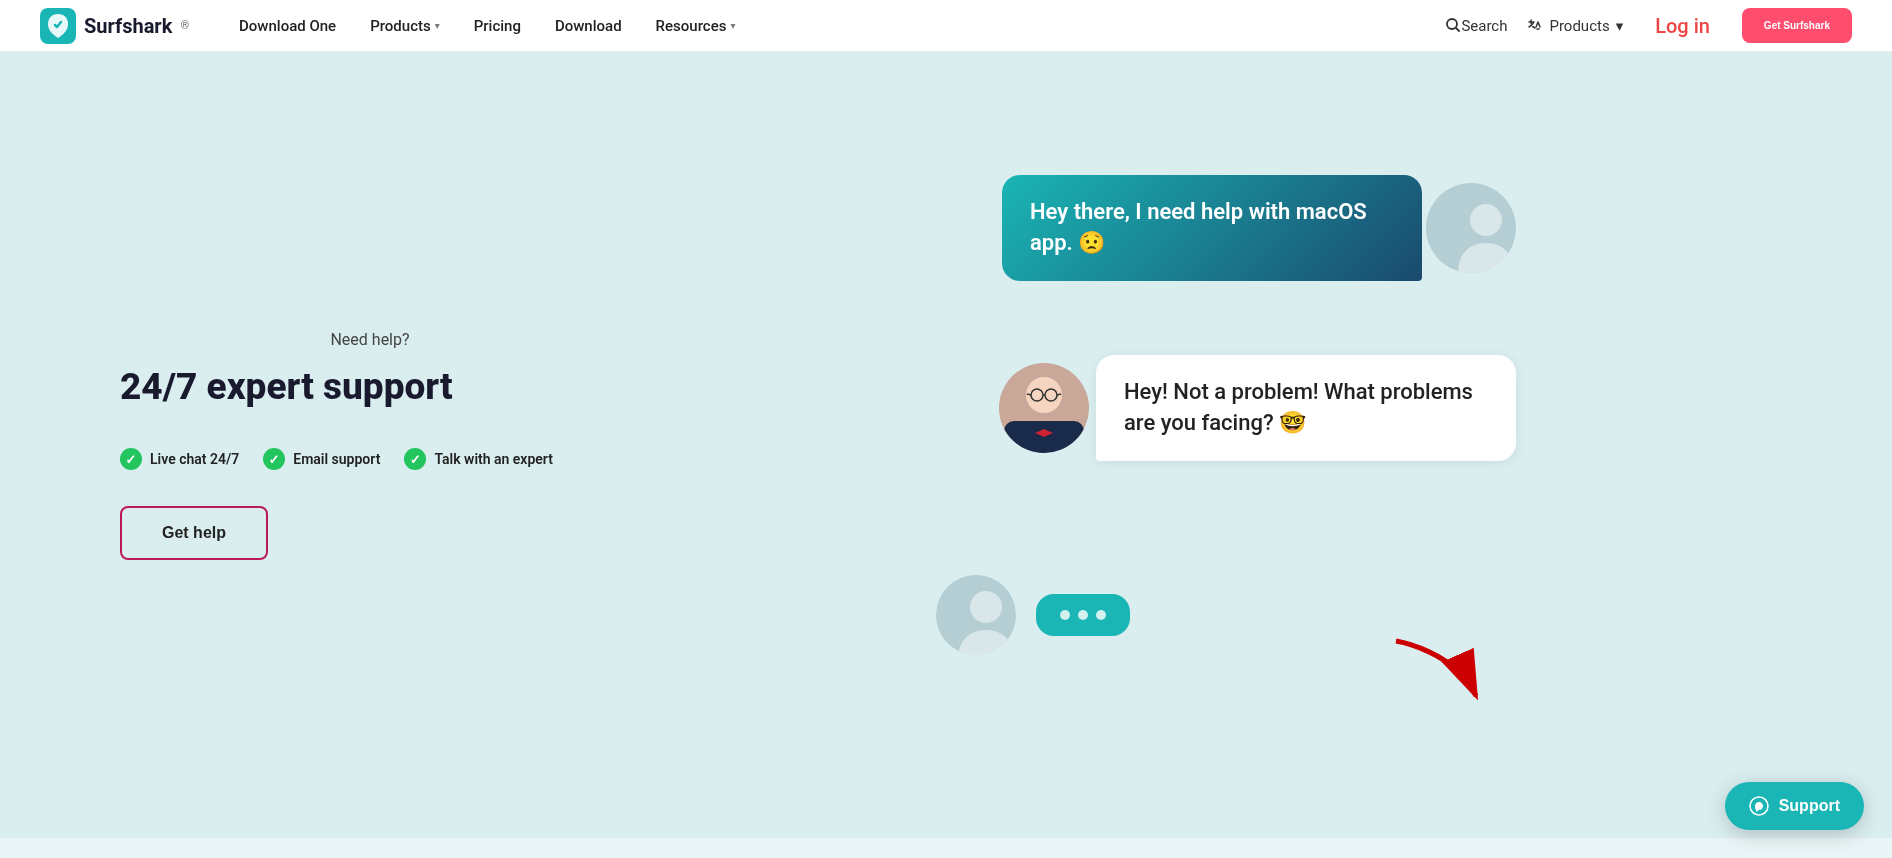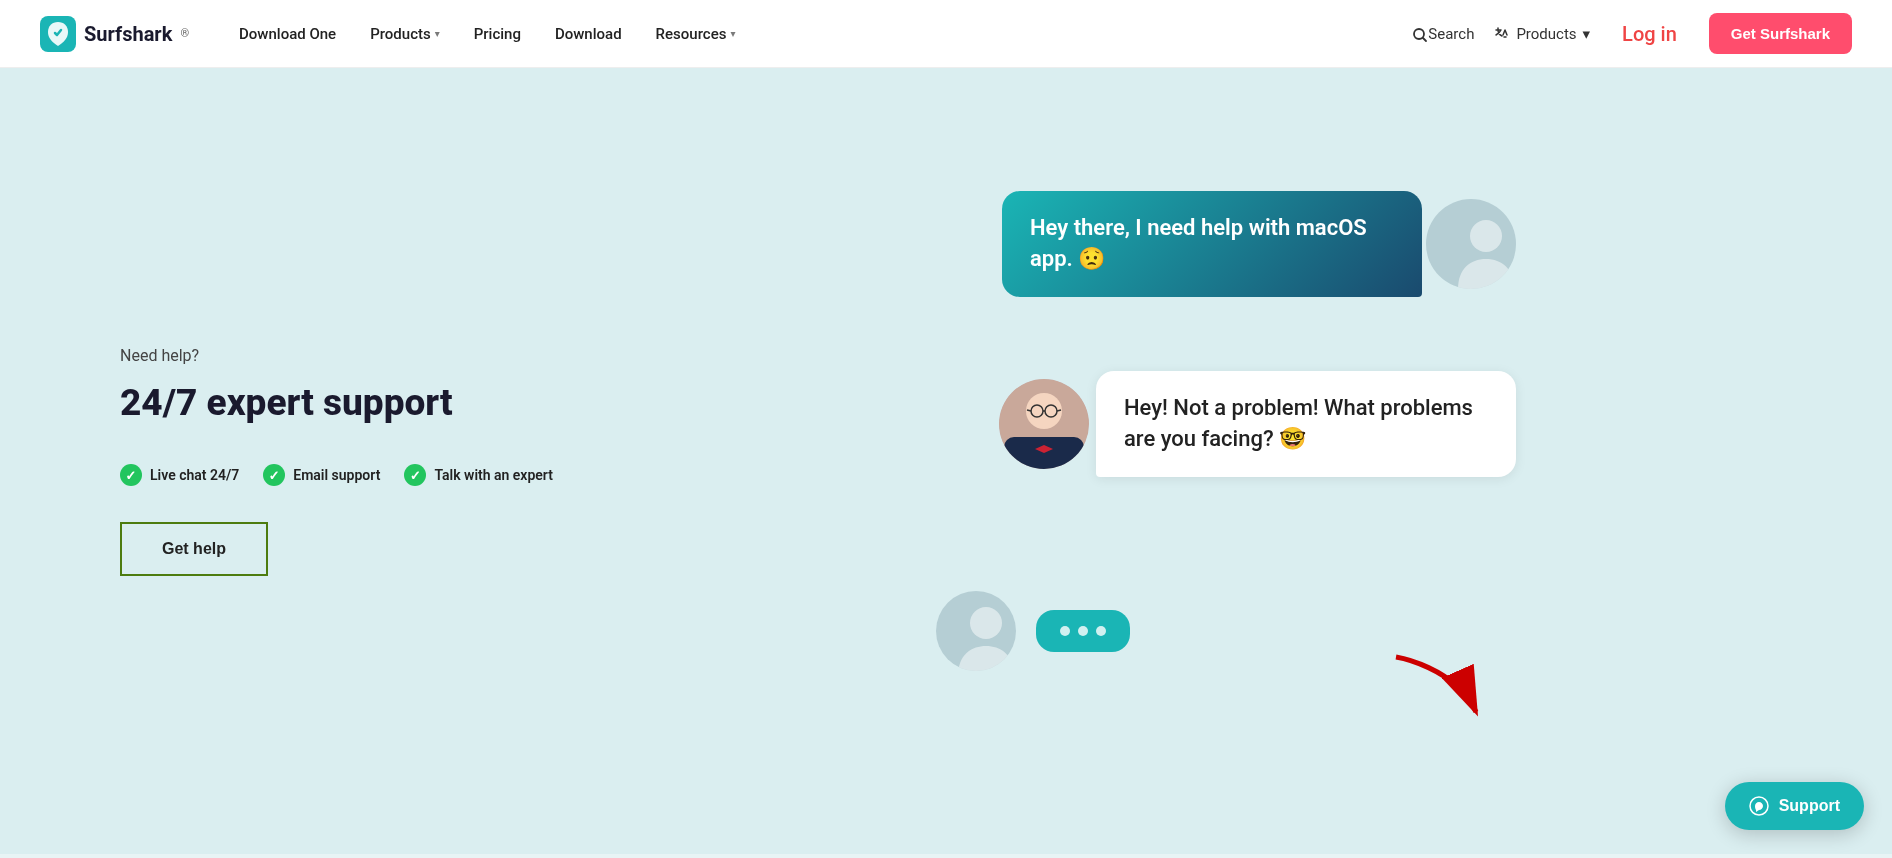--- a/index.html
+++ b/index.html
@@ -4,21 +4,21 @@
   <style>
     * { margin: 0; padding: 0; box-sizing: border-box; }
     body { font-family: -apple-system, BlinkMacSystemFont, 'Segoe UI', Roboto, sans-serif; background: #e8f4f5; overflow-x: hidden; }
 
     
     nav {
       background: #fff;
       display: flex;
       align-items: center;
       padding: 0 40px;
-      height: 68px;
+      height: 52px;
       border-bottom: 1px solid #eee;
       gap: 0;
     }
     .nav-logo {
       display: flex;
       align-items: center;
       gap: 8px;
       margin-right: 36px;
       text-decoration: none;
     }
@@ -53,21 +53,21 @@
       font-size: 10px;
       opacity: 0.6;
     }
     .nav-right {
       display: flex;
       align-items: center;
       gap: 20px;
     }
     .nav-search {
       display: flex;
-      align-items: flex-end;
+      align-items: flex-start;
       gap: 0;
       cursor: pointer;
       font-size: 15px;
       color: #333;
     }
     .nav-lang {
       display: flex;
       align-items: center;
       gap: 6px;
       cursor: pointer;
@@ -80,21 +80,21 @@
       color: #ef4444;
       cursor: pointer;
       padding: 8px 12px;
     }
     .nav-cta {
       background: #ff4d6d;
       color: #fff;
       border: none;
       border-radius: 8px;
       padding: 12px 22px;
-      font-size: 15px;
+      font-size: 10px;
       font-weight: 700;
       cursor: pointer;
       white-space: nowrap;
     }
 
     
     .hero {
       background: #daeef0;
       min-height: 786px;
       display: flex;
@@ -104,20 +104,21 @@
       overflow: hidden;
     }
     .hero-left {
       flex: 0 0 500px;
       z-index: 2;
     }
     .hero-need-help {
       font-size: 16px;
       color: #444;
       margin-bottom: 18px;
+      text-align: center;
     }
     .hero-title {
       font-size: 37px;
       font-weight: 800;
       color: #1a1a2e;
       line-height: 1.1;
       margin-bottom: 41px;
     }
     .hero-features {
       display: flex;
@@ -141,27 +142,27 @@
       border-radius: 50%;
       display: flex;
       align-items: center;
       justify-content: center;
       color: white;
       font-size: 13px;
       flex-shrink: 0;
     }
     .get-help-btn {
       display: inline-block;
-      border: 2px solid #4d7c0f;
+      border: 2px solid #be185d;
       background: transparent;
       color: #222;
       font-size: 16px;
       font-weight: 700;
       padding: 16px 40px;
-      border-radius: 0;
+      border-radius: 8px;
       cursor: pointer;
     }
 
     
     .hero-right {
       flex: 1;
       position: relative;
       min-height: 600px;
       display: flex;
       align-items: center;

